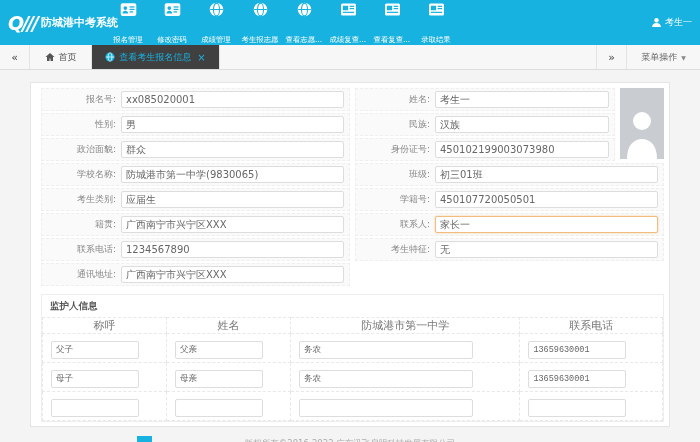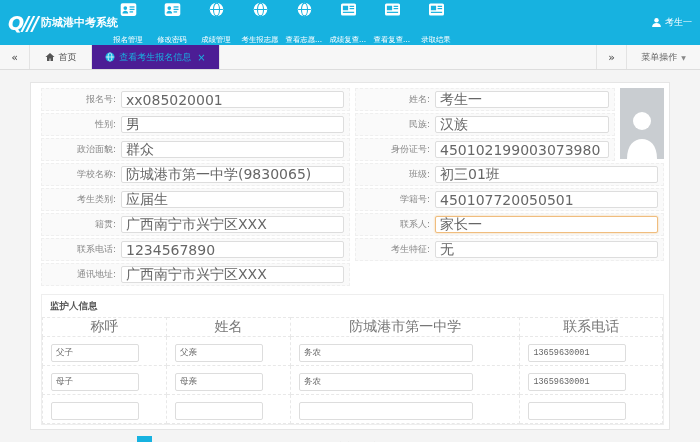--- a/index.html
+++ b/index.html
@@ -17,46 +17,46 @@
   .menu-item .mlabel { font-size:8px; margin-top:3px; white-space:nowrap; transform:scale(.92); }
   .user { position:absolute; right:8px; top:0; height:45px; display:flex; align-items:center; font-size:9px; }
   .user svg { width:11px; height:11px; margin-right:3px; }
 
   
   .tabbar { height:25px; background:#f7f7f7; border-bottom:1px solid #ddd; display:flex; align-items:stretch; font-size:9px; color:#555; }
   .tb-btn { width:30px; display:flex; align-items:center; justify-content:center; border-right:1px solid #e3e3e3; cursor:pointer; font-size:11px; color:#444; }
   .tb-btn.right { border-right:none; border-left:1px solid #e3e3e3; }
   .tab-home { width:62px; display:flex; align-items:center; justify-content:center; gap:4px; border-right:1px solid #e3e3e3; cursor:pointer; }
   .tab-home svg { width:10px; height:10px; }
-  .tab-active { width:128px; background:#4c1d95; color:#17b2e0; display:flex; align-items:center; justify-content:center; gap:4px; border-right:1px solid #e3e3e3; cursor:pointer; }
+  .tab-active { width:128px; background:#404040; color:#17b2e0; display:flex; align-items:center; justify-content:center; gap:4px; border-right:1px solid #e3e3e3; cursor:pointer; }
   .tab-active svg { width:10px; height:10px; }
   .tab-close { color:#17b2e0; font-size:10px; margin-left:2px; cursor:pointer; }
   .tb-spacer { flex:1; }
   .menu-ops { width:74px; display:flex; align-items:center; justify-content:center; gap:4px; border-left:1px solid #e3e3e3; cursor:pointer; color:#666; }
   .caret { font-size:6px; color:#888; }
 
   
   .content { padding:12px 30px 0 30px; }
   .panel { background:#fff; border:1px solid #e5e5e5; padding:5px 5px 4px 10px; }
   .form-grid { display:flex; gap:5px; }
   .fcol { flex:1; min-width:0; }
   .frow { display:flex; align-items:center; background:#fafafa; border:1px dashed #efefef; height:23px; margin-bottom:2px; padding-right:5px; }
   .flabel { width:74px; flex:0 0 auto; text-align:right; font-size:9px; color:#888; margin-right:5px; white-space:nowrap; }
-  .finput { flex:1; min-width:0; height:17px; border:1px solid #ddd; border-radius:2px; background:#fff; font-size:14px; color:#666; padding:0 4px; font-family:inherit; }
+  .finput { flex:1; min-width:0; height:17px; border:1px solid #ddd; border-radius:2px; background:#fff; font-size:10px; color:#666; padding:0 4px; font-family:inherit; }
   .finput.focused { border-color:#f0bd7e; box-shadow:0 0 2px rgba(240,173,78,.6); }
   .rtop { display:flex; }
   .rtop-fields { flex:1; min-width:0; }
   .photo { width:44px; height:71px; background:#c9cdd1; margin-left:5px; flex:0 0 auto; display:flex; align-items:flex-end; justify-content:center; }
   .photo svg { width:34px; height:52px; display:block; }
 
   
   .guardian { border:1px solid #eee; margin-top:6px; }
   .g-title { font-size:9.5px; font-weight:bold; color:#555; padding:5px 8px 4px 8px; }
   table.gt { width:100%; border-collapse:collapse; table-layout:fixed; }
-  .gt th { font-size:14px; color:#777; font-weight:normal; border:1px dashed #e8e8e8; height:16px;font-family:Liberation Serif, serif; }
+  .gt th { font-size:11px; color:#777; font-weight:normal; border:1px dashed #e8e8e8; height:16px;font-family:Liberation Serif, serif; }
   .gt td { border:1px dashed #e8e8e8; height:27px; padding:3px 8px; vertical-align:middle; }
   .gt col.c1 { width:20%; } .gt col.c2 { width:20%; } .gt col.c3 { width:37%; } .gt col.c4 { width:23%; }
   .ginput { width:82%; height:18px; border:1px solid #ddd; border-radius:2px; font-size:8.5px; color:#666; padding:0 4px; font-family:Liberation Mono, monospace; background:#fff; }
   td.c4cell { text-align:left; } td.c4cell .ginput { width:78%; }
 
   
   .footer { text-align:center; font-size:8.5px; color:#aaa; margin-top:11px; }
   .footer-accent { position:fixed; left:137px; bottom:0; width:15px; height:6px; background:#17b2e0; }
 </style>
 </head>

